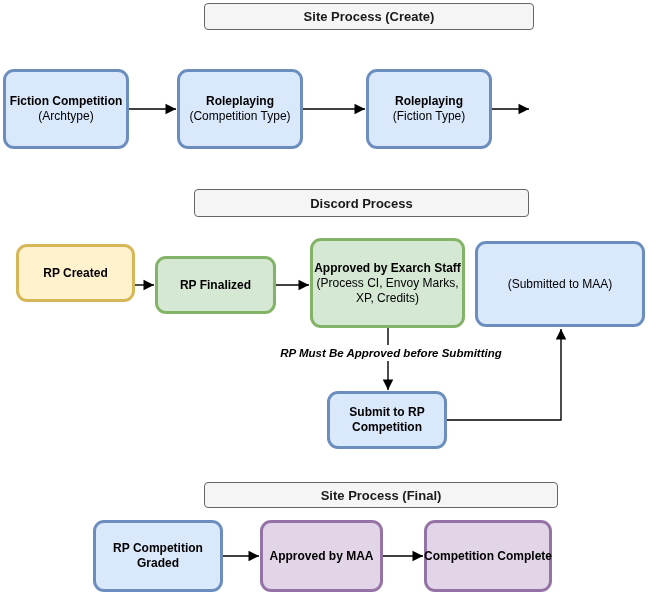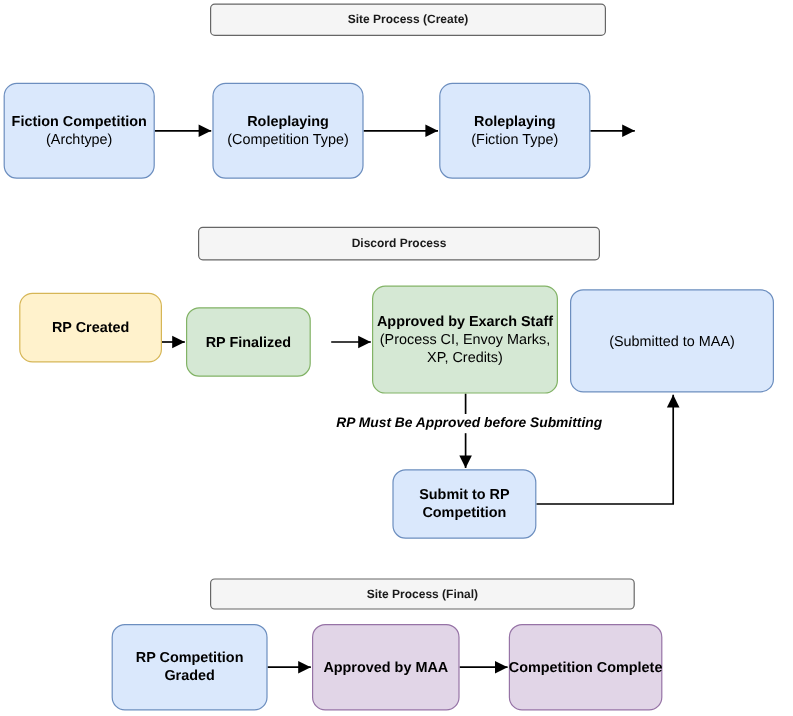--- a/index.html
+++ b/index.html
@@ -3,35 +3,35 @@
 <meta charset="utf-8">
 <style>
   html,body{margin:0;padding:0;background:#ffffff;}
   #canvas{position:relative;width:661px;height:597px;background:#fff;
           font-family:"Liberation Sans",sans-serif;overflow:hidden;}
 
   .edges{position:absolute;left:0;top:0;z-index:1;}
   .edges line,.edges polyline{stroke:var(--arrow,#000);stroke-width:1.4;fill:none;}
   .edges .ah-fill{fill:var(--arrow,#000);}
 
-  .node{position:absolute;z-index:2;box-sizing:border-box;border:1px solid #737373;
+  .node{position:absolute;z-index:2;box-sizing:border-box;border:3px solid #737373;
         border-radius:11px;display:flex;flex-direction:column;align-items:center;
         justify-content:center;text-align:center;font-size:12px;line-height:15px;
         color:#000;padding:2px 3px;}
   .node-title{font-weight:bold;}
   .nw{white-space:nowrap;}
   .blue  {background:var(--blue-fill,#dae8fc);  border-color:var(--blue-stroke,#6c8ebf);}
   .green {background:var(--green-fill,#d5e8d4); border-color:var(--green-stroke,#82b366);}
   .yellow{background:var(--yellow-fill,#fff2cc);border-color:var(--yellow-stroke,#d6b656);}
   .purple{background:var(--purple-fill,#e1d5e7);border-color:var(--purple-stroke,#9673a6);}
 
   .section-header{position:absolute;z-index:2;box-sizing:border-box;
         background:var(--header-fill,#f5f5f5);border:1px solid var(--header-stroke,#666);
         border-radius:4px;display:flex;align-items:center;justify-content:center;
-        font-size:10px;font-weight:bold;color:#1a1a1a;white-space:nowrap;}
+        font-size:13px;font-weight:bold;color:#1a1a1a;white-space:nowrap;margin-left:29px;}
 
   .edge-note{position:absolute;z-index:3;background:#fff;font-size:11.5px;
         font-weight:bold;font-style:italic;text-align:center;white-space:nowrap;
         padding:2px 0;color:#000;}
 </style>
 </head>
 <body>
 
 <div id="canvas">
 
@@ -71,21 +71,21 @@
   <div class="node blue" style="left:366px;top:69px;width:126px;height:80px">
     <div class="node-title nw">Roleplaying</div>
     <div class="node-subtitle">(Fiction Type)</div>
   </div>
 
 
   <div class="node yellow" style="left:16px;top:244px;width:119px;height:58px">
     <div class="node-title nw">RP Created</div>
   </div>
 
-  <div class="node green" style="left:155px;top:256px;width:104px;height:58px">
+  <div class="node green" style="left:155px;top:256px;width:121px;height:58px">
     <div class="node-title nw">RP Finalized</div>
   </div>
 
   <div class="node green" style="left:310px;top:238px;width:155px;height:90px">
     <div class="node-title nw">Approved by Exarch Staff</div>
     <div class="node-subtitle">(Process CI, Envoy Marks, XP, Credits)</div>
   </div>
 
   <div class="node blue" style="left:475px;top:241px;width:170px;height:86px">
     <div class="node-subtitle">(Submitted to MAA)</div>

